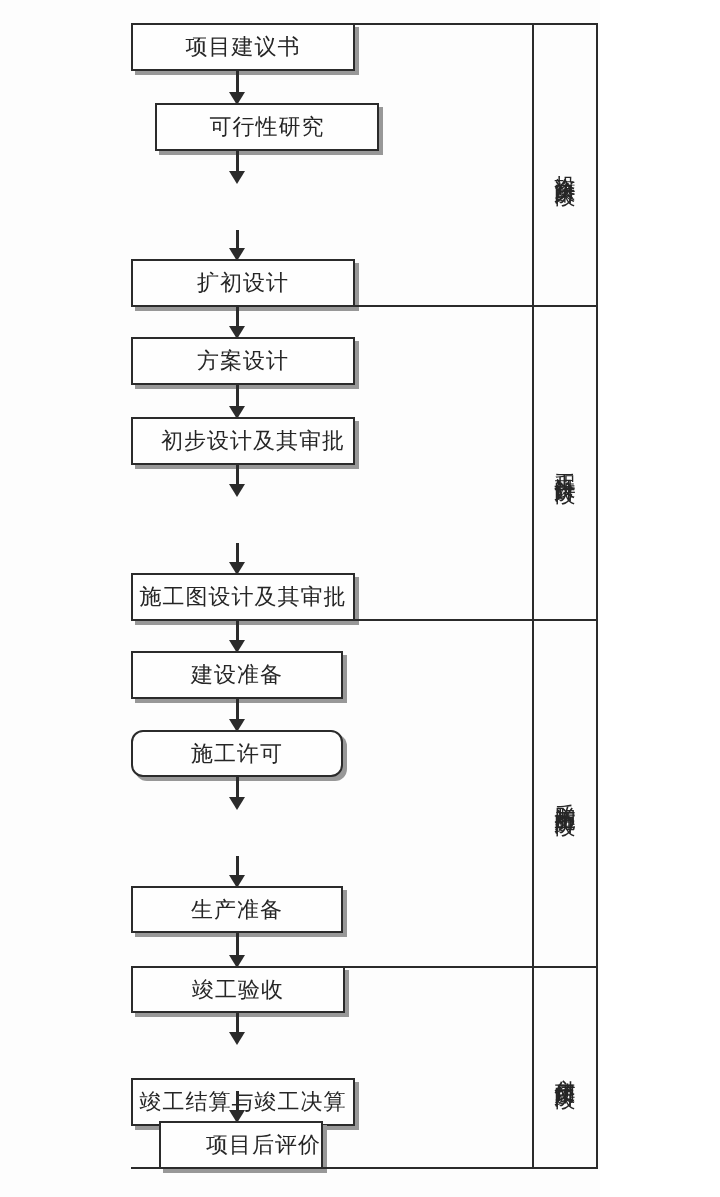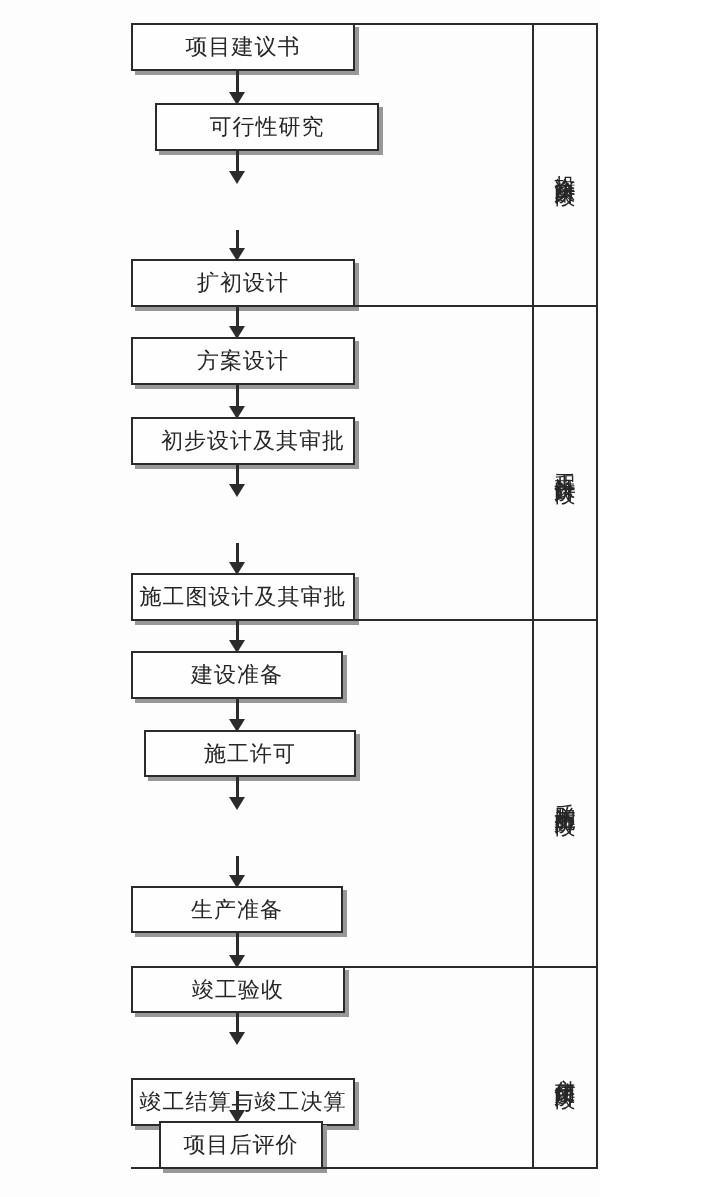--- a/index.html
+++ b/index.html
@@ -91,33 +91,33 @@
     </div>
   <div class="step" style="left:131px; top:417px; width:224px; height:48px;padding-left:20px;">
       <span class="lbl">初步设计及其审批</span>
     </div>
   <div class="step" style="left:131px; top:573px; width:224px; height:48px;">
       <span class="lbl">施工图设计及其审批</span>
     </div>
   <div class="step" style="left:131px; top:651px; width:212px; height:48px;">
       <span class="lbl">建设准备</span>
     </div>
-  <div class="step" style="left:144px; top:730px; width:212px; height:47px;">
+  <div class="step" style="left:131px; top:730px; width:212px; height:47px;border-radius:12px;">
       <span class="lbl">施工许可</span>
     </div>
   <div class="step" style="left:131px; top:886px; width:212px; height:47px;text-align:right;">
       <span class="lbl">生产准备</span>
     </div>
   <div class="step" style="left:131px; top:966px; width:214px; height:47px;">
       <span class="lbl">竣工验收</span>
     </div>
   <div class="step" style="left:131px; top:1043px; width:224px; height:48px;margin-top:35px;">
       <span class="lbl">竣工结算与竣工决算</span>
     </div>
-  <div class="step" style="left:159px; top:1121px; width:164px; height:48px;">
+  <div class="step" style="left:159px; top:1121px; width:164px; height:48px;justify-content:flex-end;">
       <span class="lbl">项目后评价</span>
     </div>
 
   <div class="arrow" style="left:229px; top:71px;   height:34px;">
       <div class="stem"></div>
       <div class="head"></div>
     </div>
   <div class="arrow" style="left:229px; top:151px;  height:33px;">
       <div class="stem"></div>
       <div class="head"></div>

